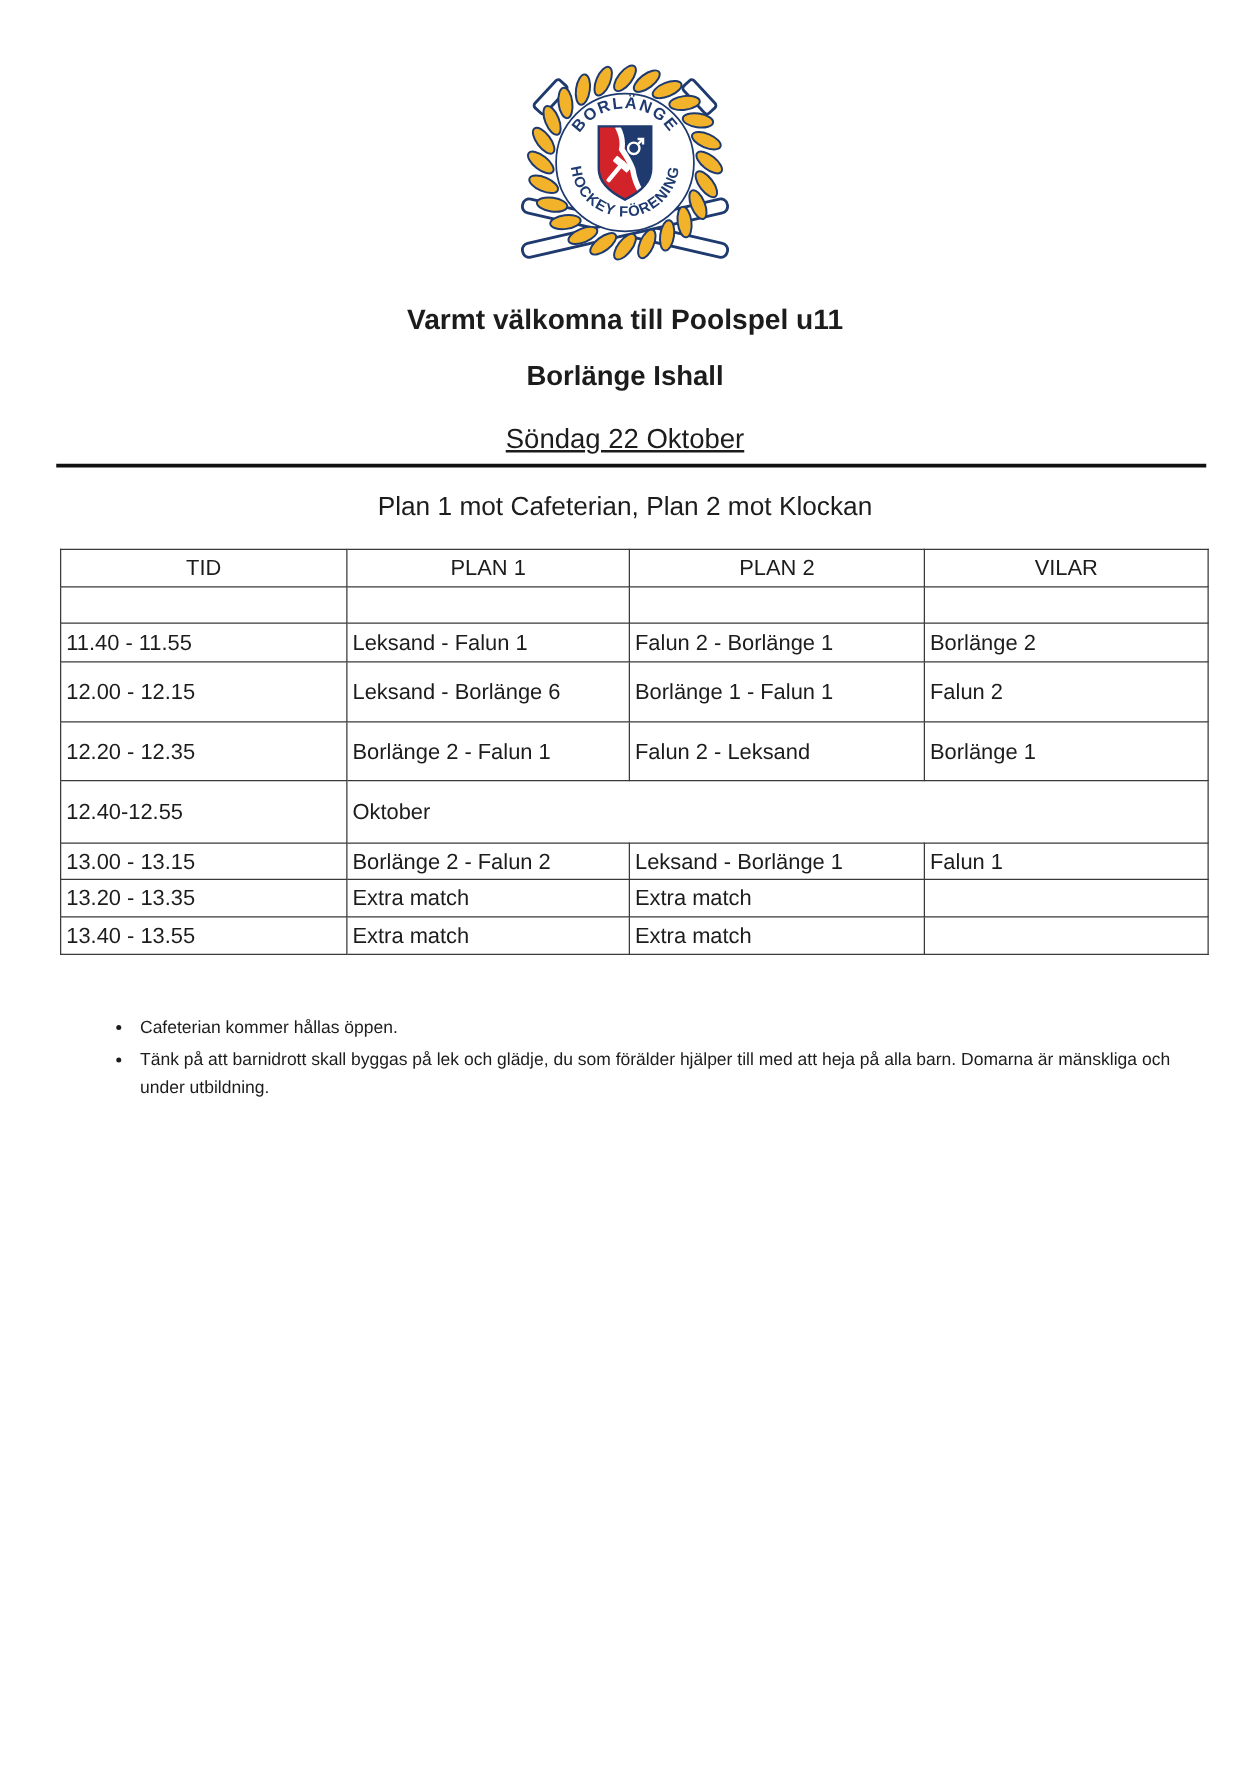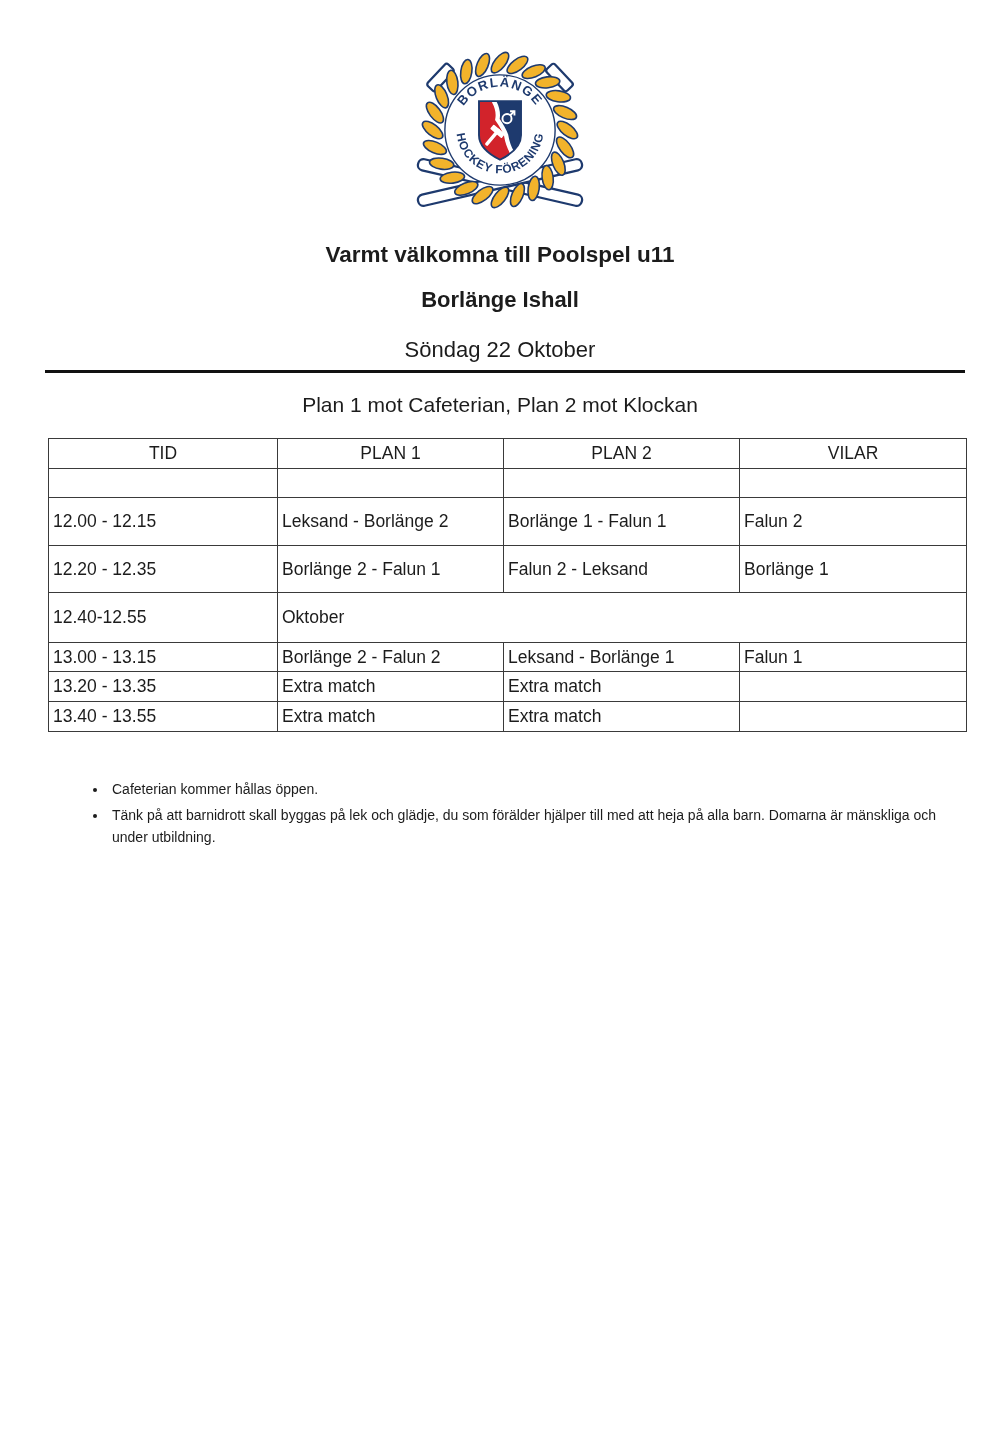--- a/index.html
+++ b/index.html
@@ -10,21 +10,21 @@
     color: #1c1c1c;
     overflow: hidden;
   }
   .page { width: 1000px; height: 1433px; background: #ffffff; position: relative; }
 
   .logo-wrap { text-align: center; padding-top: 46px; }
 
   .t-center { text-align: center; }
   .welcome  { margin-top: 24px; font-size: 22.5px; font-weight: bold; }
   .venue    { margin-top: 19px; font-size: 22px;  font-weight: bold; }
-  .date     { margin-top: 24px; font-size: 22px;  font-weight: normal; }
+  .date     { margin-top: 24px; font-size: 22px;  font-weight: normal; text-decoration: underline; }
 
   .divider {
     margin: 7px 35px 0 45px;
     height: 3px; background: #111111; border: none;
   }
 
   .orientation { margin-top: 20px; font-size: 21px; font-weight: normal; }
 
   .ice-info { margin: 22px 0 0 46px; font-size: 18px; }
 
@@ -174,23 +174,29 @@
         <th>PLAN 1</th>
         <th>PLAN 2</th>
         <th>VILAR</th>
       </tr>
       <tr class="r-empty">
         <td></td>
         <td></td>
         <td></td>
         <td></td>
       </tr>
+      <tr class="r1">
+        <td>11.40 - 11.55</td>
+        <td>Leksand - Falun 1</td>
+        <td>Falun 2 - Borlänge 1</td>
+        <td>Borlänge 2</td>
+      </tr>
       <tr class="r2">
         <td>12.00 - 12.15</td>
-        <td>Leksand - Borlänge 2</td>
+        <td>Leksand - Borlänge 6</td>
         <td class="vtop">Borlänge 1 - Falun 1</td>
         <td>Falun 2</td>
       </tr>
       <tr class="r3">
         <td>12.20 - 12.35</td>
         <td>Borlänge 2 - Falun 1</td>
         <td class="vtop">Falun 2 - Leksand</td>
         <td>Borlänge 1</td>
       </tr>
       <tr class="r-spol">

